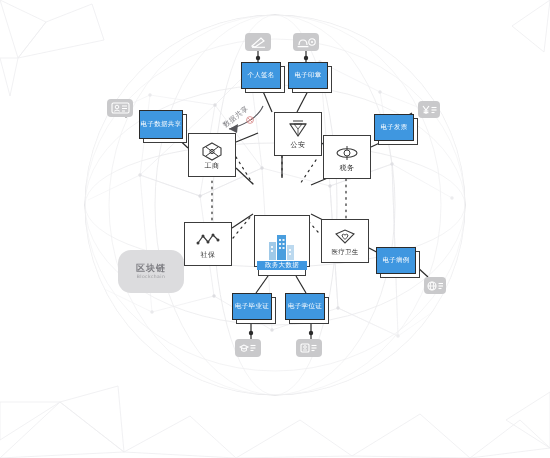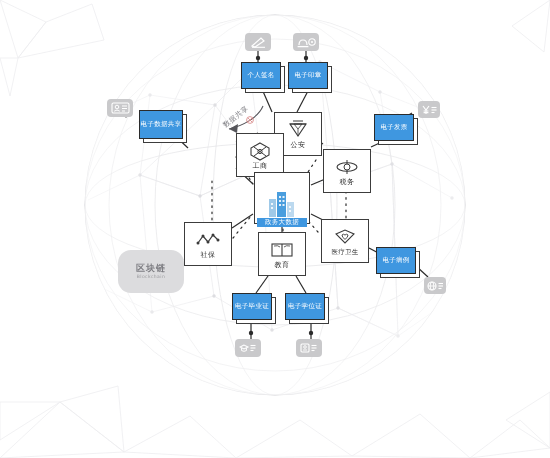--- a/index.html
+++ b/index.html
@@ -58,20 +58,21 @@
   
   #hub{
     position:absolute;z-index:9;
     width:56px;height:52px;
     background:#ffffff;
     border:1.4px solid #3a3a3a;
     box-sizing:border-box;
     display:flex;flex-direction:column;
     align-items:center;justify-content:flex-start;
     padding-top:16px;
+    margin-top:43px;
   }
   #hub .hubicon{height:30px;display:flex;align-items:flex-end;justify-content:center;}
   #hub .hublab{
     width:50px;height:12px;margin-top:1px;
     background:#3f97e0;color:#fff;
     font-size:6.5px;letter-spacing:.3px;
     display:flex;align-items:center;justify-content:center;
   }
 
   
@@ -281,32 +282,32 @@
         <polygon points="3,4 19,4 11,16" fill="none" stroke="#3a3a3a" stroke-width="1.1"></polygon>
         <line x1="3" y1="4" x2="19" y2="4" stroke="#3a3a3a" stroke-width="1.1"></line>
         <polygon points="7,4 15,4 11,9" fill="none" stroke="#3a3a3a" stroke-width="0.8"></polygon>
         <line x1="11" y1="9" x2="11" y2="16" stroke="#3a3a3a" stroke-width="0.8"></line>
         <line x1="6" y1="1" x2="16" y2="1" stroke="#3a3a3a" stroke-width="1"></line>
       </svg>
     </div>
     <div class="lab">公安</div>
   </div>
 
-  <div class="dept node" style="left:188px;top:133px;margin-left:48px;">
+  <div class="dept node" style="left:188px;top:133px;">
     <div class="gly">
       <svg width="22" height="20" viewBox="0 0 22 20">
         <polygon points="11,2 20,7 20,14 11,19 2,14 2,7" fill="none" stroke="#3a3a3a" stroke-width="1.1"></polygon>
         <path d="M5 6 L17 15 M17 6 L5 15" stroke="#3a3a3a" stroke-width="1"></path>
         <circle cx="11" cy="10.5" r="2.1" fill="none" stroke="#3a3a3a" stroke-width="1"></circle>
       </svg>
     </div>
     <div class="lab">工商</div>
   </div>
 
-  <div class="dept node" style="left:323px;top:149px;">
+  <div class="dept node" style="left:323px;top:135px;">
     <div class="gly">
       <svg width="24" height="20" viewBox="0 0 24 20">
         <ellipse cx="12" cy="10" rx="10" ry="4.2" fill="none" stroke="#3a3a3a" stroke-width="1.1"></ellipse>
         <ellipse cx="12" cy="10" rx="3" ry="3" fill="none" stroke="#3a3a3a" stroke-width="1"></ellipse>
         <line x1="12" y1="3" x2="12" y2="7" stroke="#3a3a3a" stroke-width="1"></line>
         <line x1="12" y1="13" x2="12" y2="17" stroke="#3a3a3a" stroke-width="1"></line>
       </svg>
     </div>
     <div class="lab">税务</div>
   </div>

